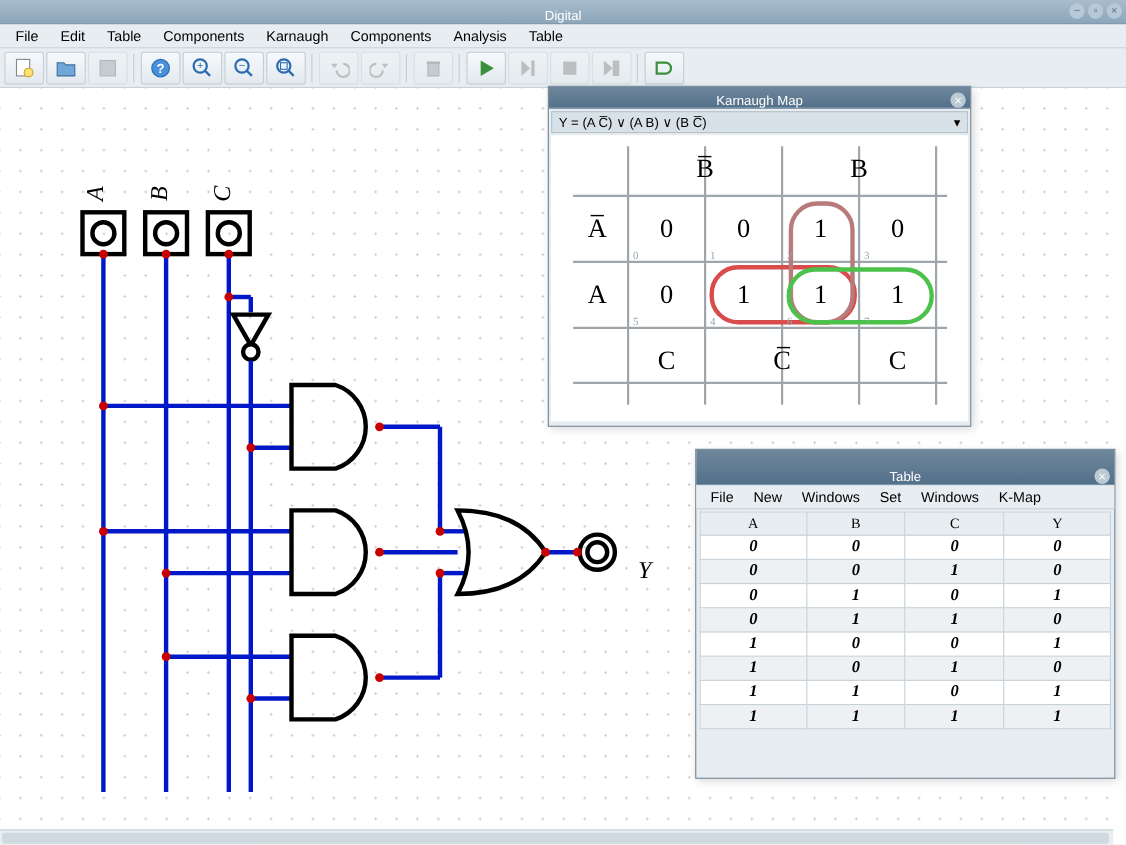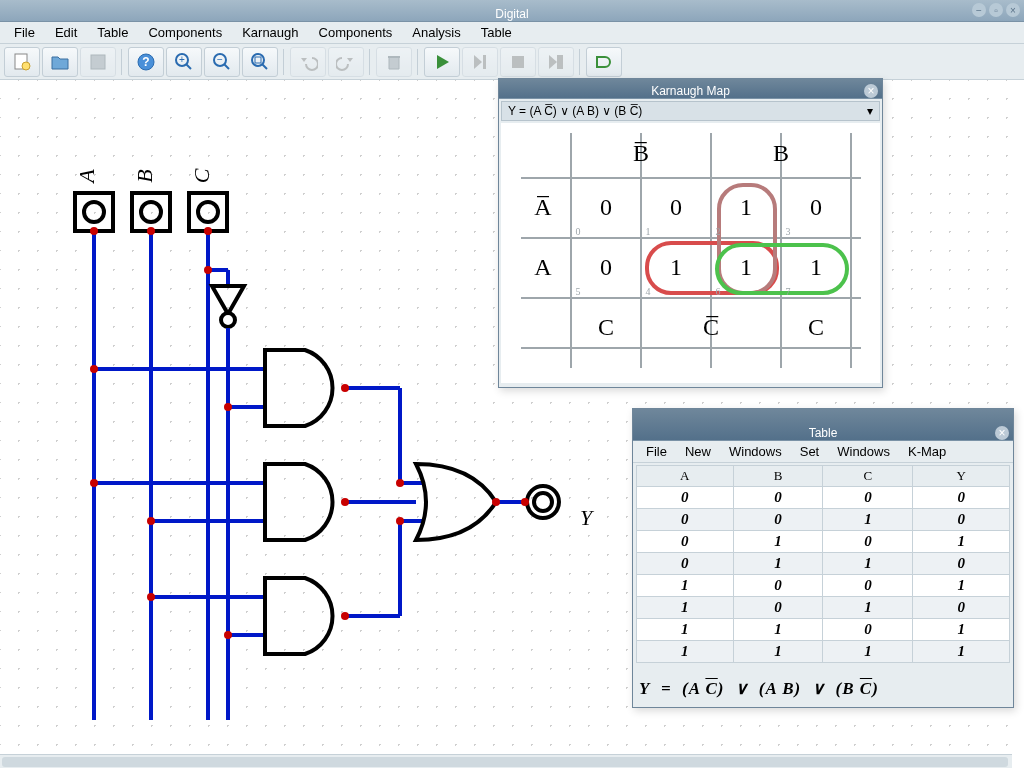--- a/index.html
+++ b/index.html
@@ -387,16 +387,13 @@
           <td>1</td>
         </tr>
         <tr>
           <td>1</td>
           <td>1</td>
           <td>1</td>
           <td>1</td>
         </tr>
       </tbody>
   </table>
-  <div class="table-formula">
-    Y&nbsp;&nbsp;=&nbsp;&nbsp;(A <span class="ov">C</span>)&nbsp;&nbsp;∨&nbsp;&nbsp;(A B)&nbsp;&nbsp;∨&nbsp;&nbsp;(B <span class="ov">C</span>)
-  </div>
 </div>
 
 </body></html>

